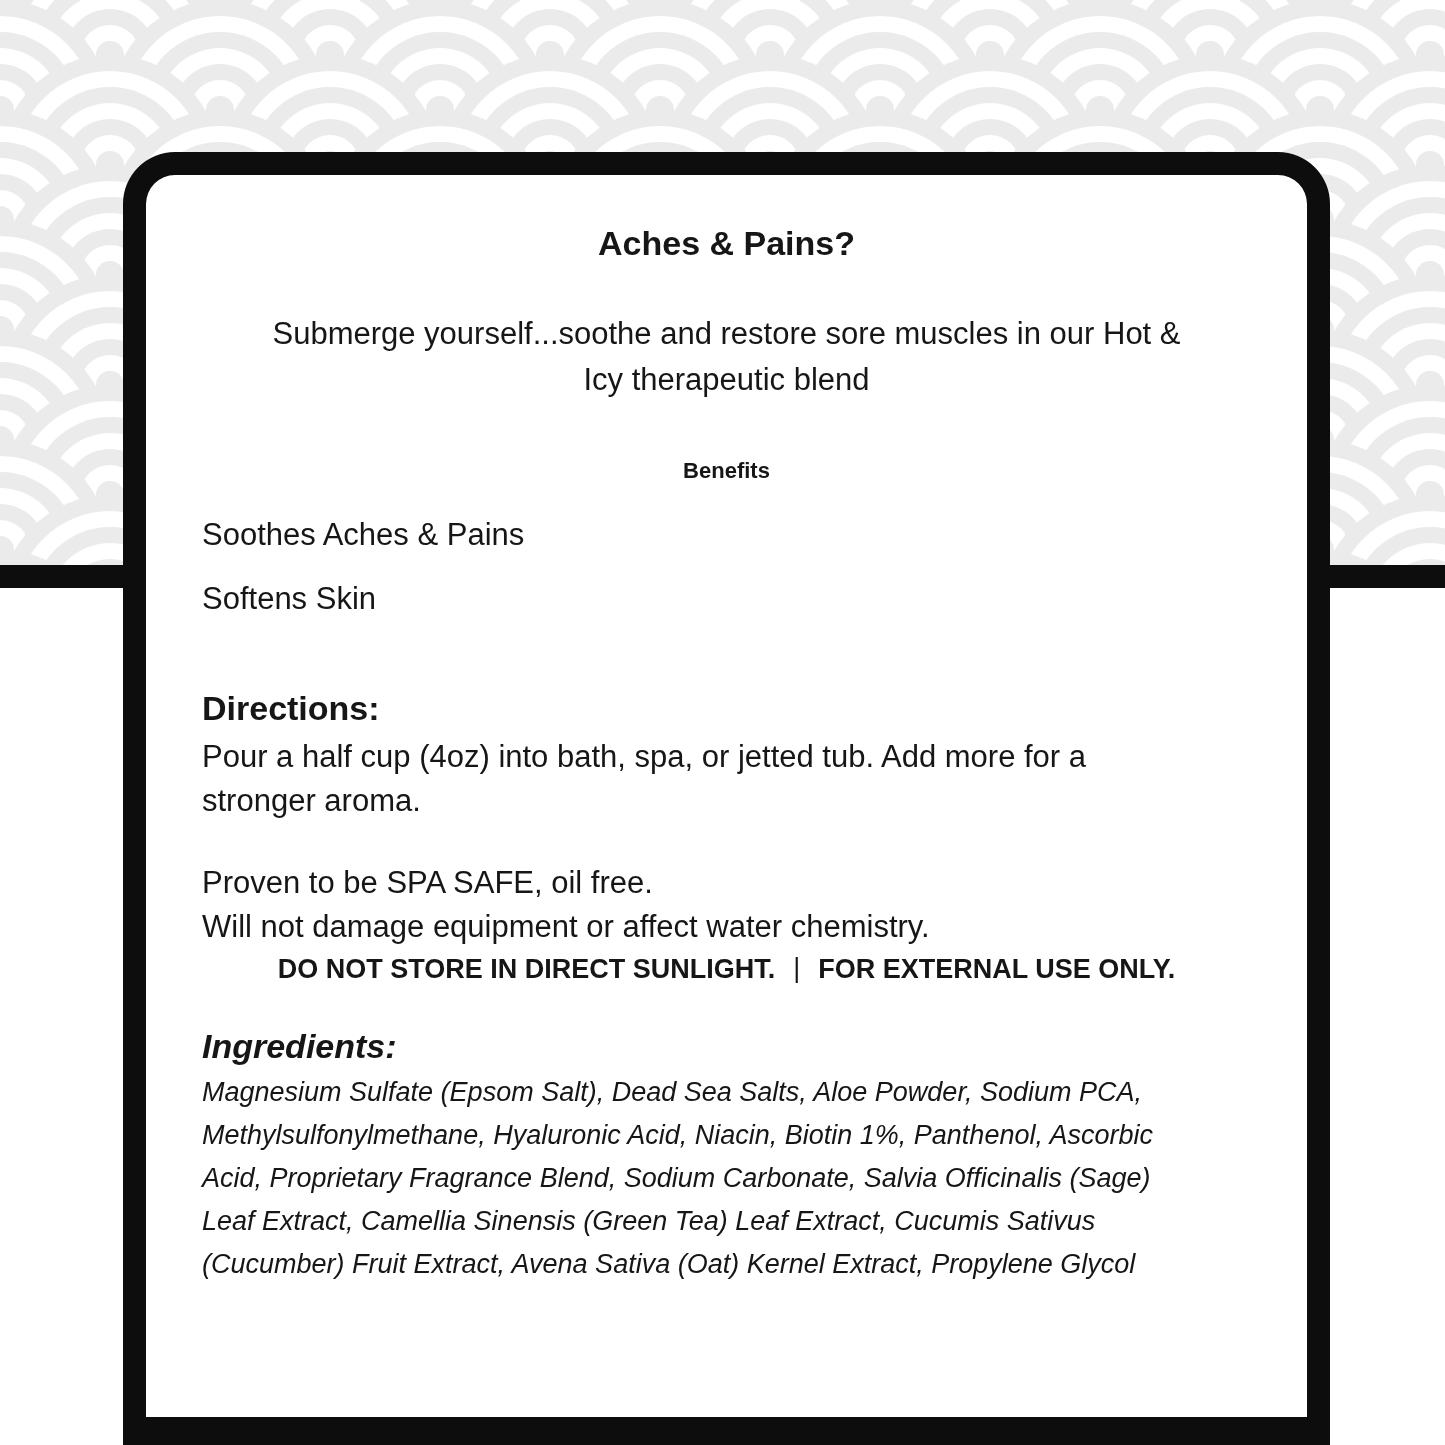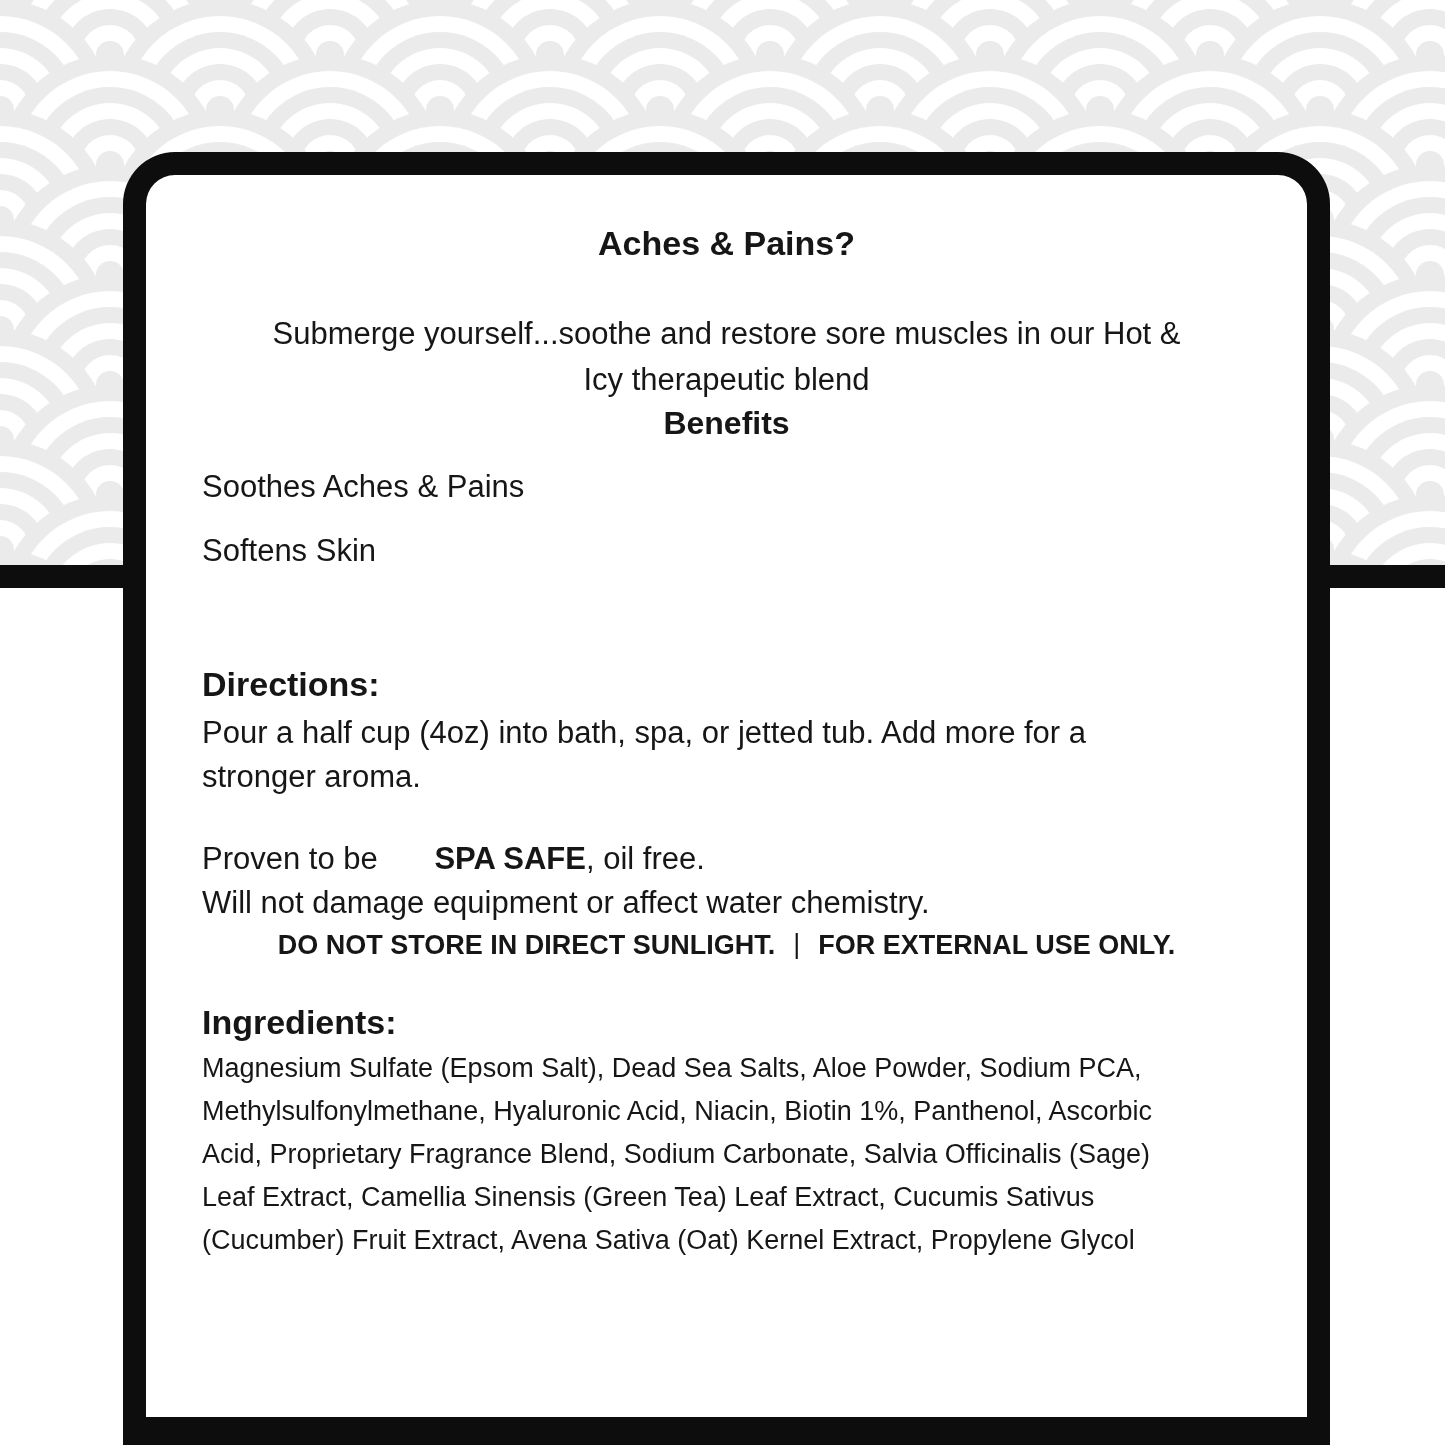--- a/index.html
+++ b/index.html
@@ -46,73 +46,74 @@
 
   .card-content {
     box-sizing: border-box;
     width: 100%; height: 100%;
     padding: 48px 56px 0 56px;
     color: #161616;
     font-size: 31px;
     line-height: 44px;
     overflow: hidden;
   }
-  .bold   { font-weight: 700; margin-left: 48px; }
+  .bold   { font-weight: 400; }
   .nowrap { white-space: nowrap; }
 
   .headline {
     font-size: 34px;
     font-weight: 700;
     line-height: 40px;
     text-align: center;
   }
 
   .intro {
     margin-top: 48px;
     text-align: center;
     line-height: 46px;
   }
 
   .benefits-heading {
-    font-size: 32px;
+    margin-top: 48px;
+    font-size: 22px;
     font-weight: 700;
     line-height: 40px;
     text-align: center;
   }
   .benefit-item {
     margin-top: 24px;
     line-height: 40px;
     text-align: left;
   }
 
   .directions-heading, .ingredients-heading {
     font-size: 34px;
     font-weight: 700;
     line-height: 42px;
   }
-  .directions-block { margin-top: 92px; }
+  .directions-block { margin-top: 68px; }
   .directions-lines { margin-top: 6px; line-height: 44px; }
 
   .spa-block { margin-top: 38px; line-height: 44px; }
 
   .warning-line {
     font-size: 27px;
     font-weight: 700;
     line-height: 40px;
     text-align: center;
     white-space: nowrap;
   }
   .warning-sep {
     font-weight: 400;
     padding: 0 18px;
     position: relative;
     top: -1px;
   }
 
-  .ingredients-block { margin-top: 36px; }
+  .ingredients-block { margin-top: 36px; font-style: italic; }
   .ingredients-lines { margin-top: 4px; font-size: 27px; line-height: 43px; }
 </style>
 </head>
 <body>
 
 <div class="stage">
 
   <div class="pattern-layer">
     <svg width="1445" height="565" viewBox="0 0 1445 565" xmlns="http://www.w3.org/2000/svg">
       <defs>

